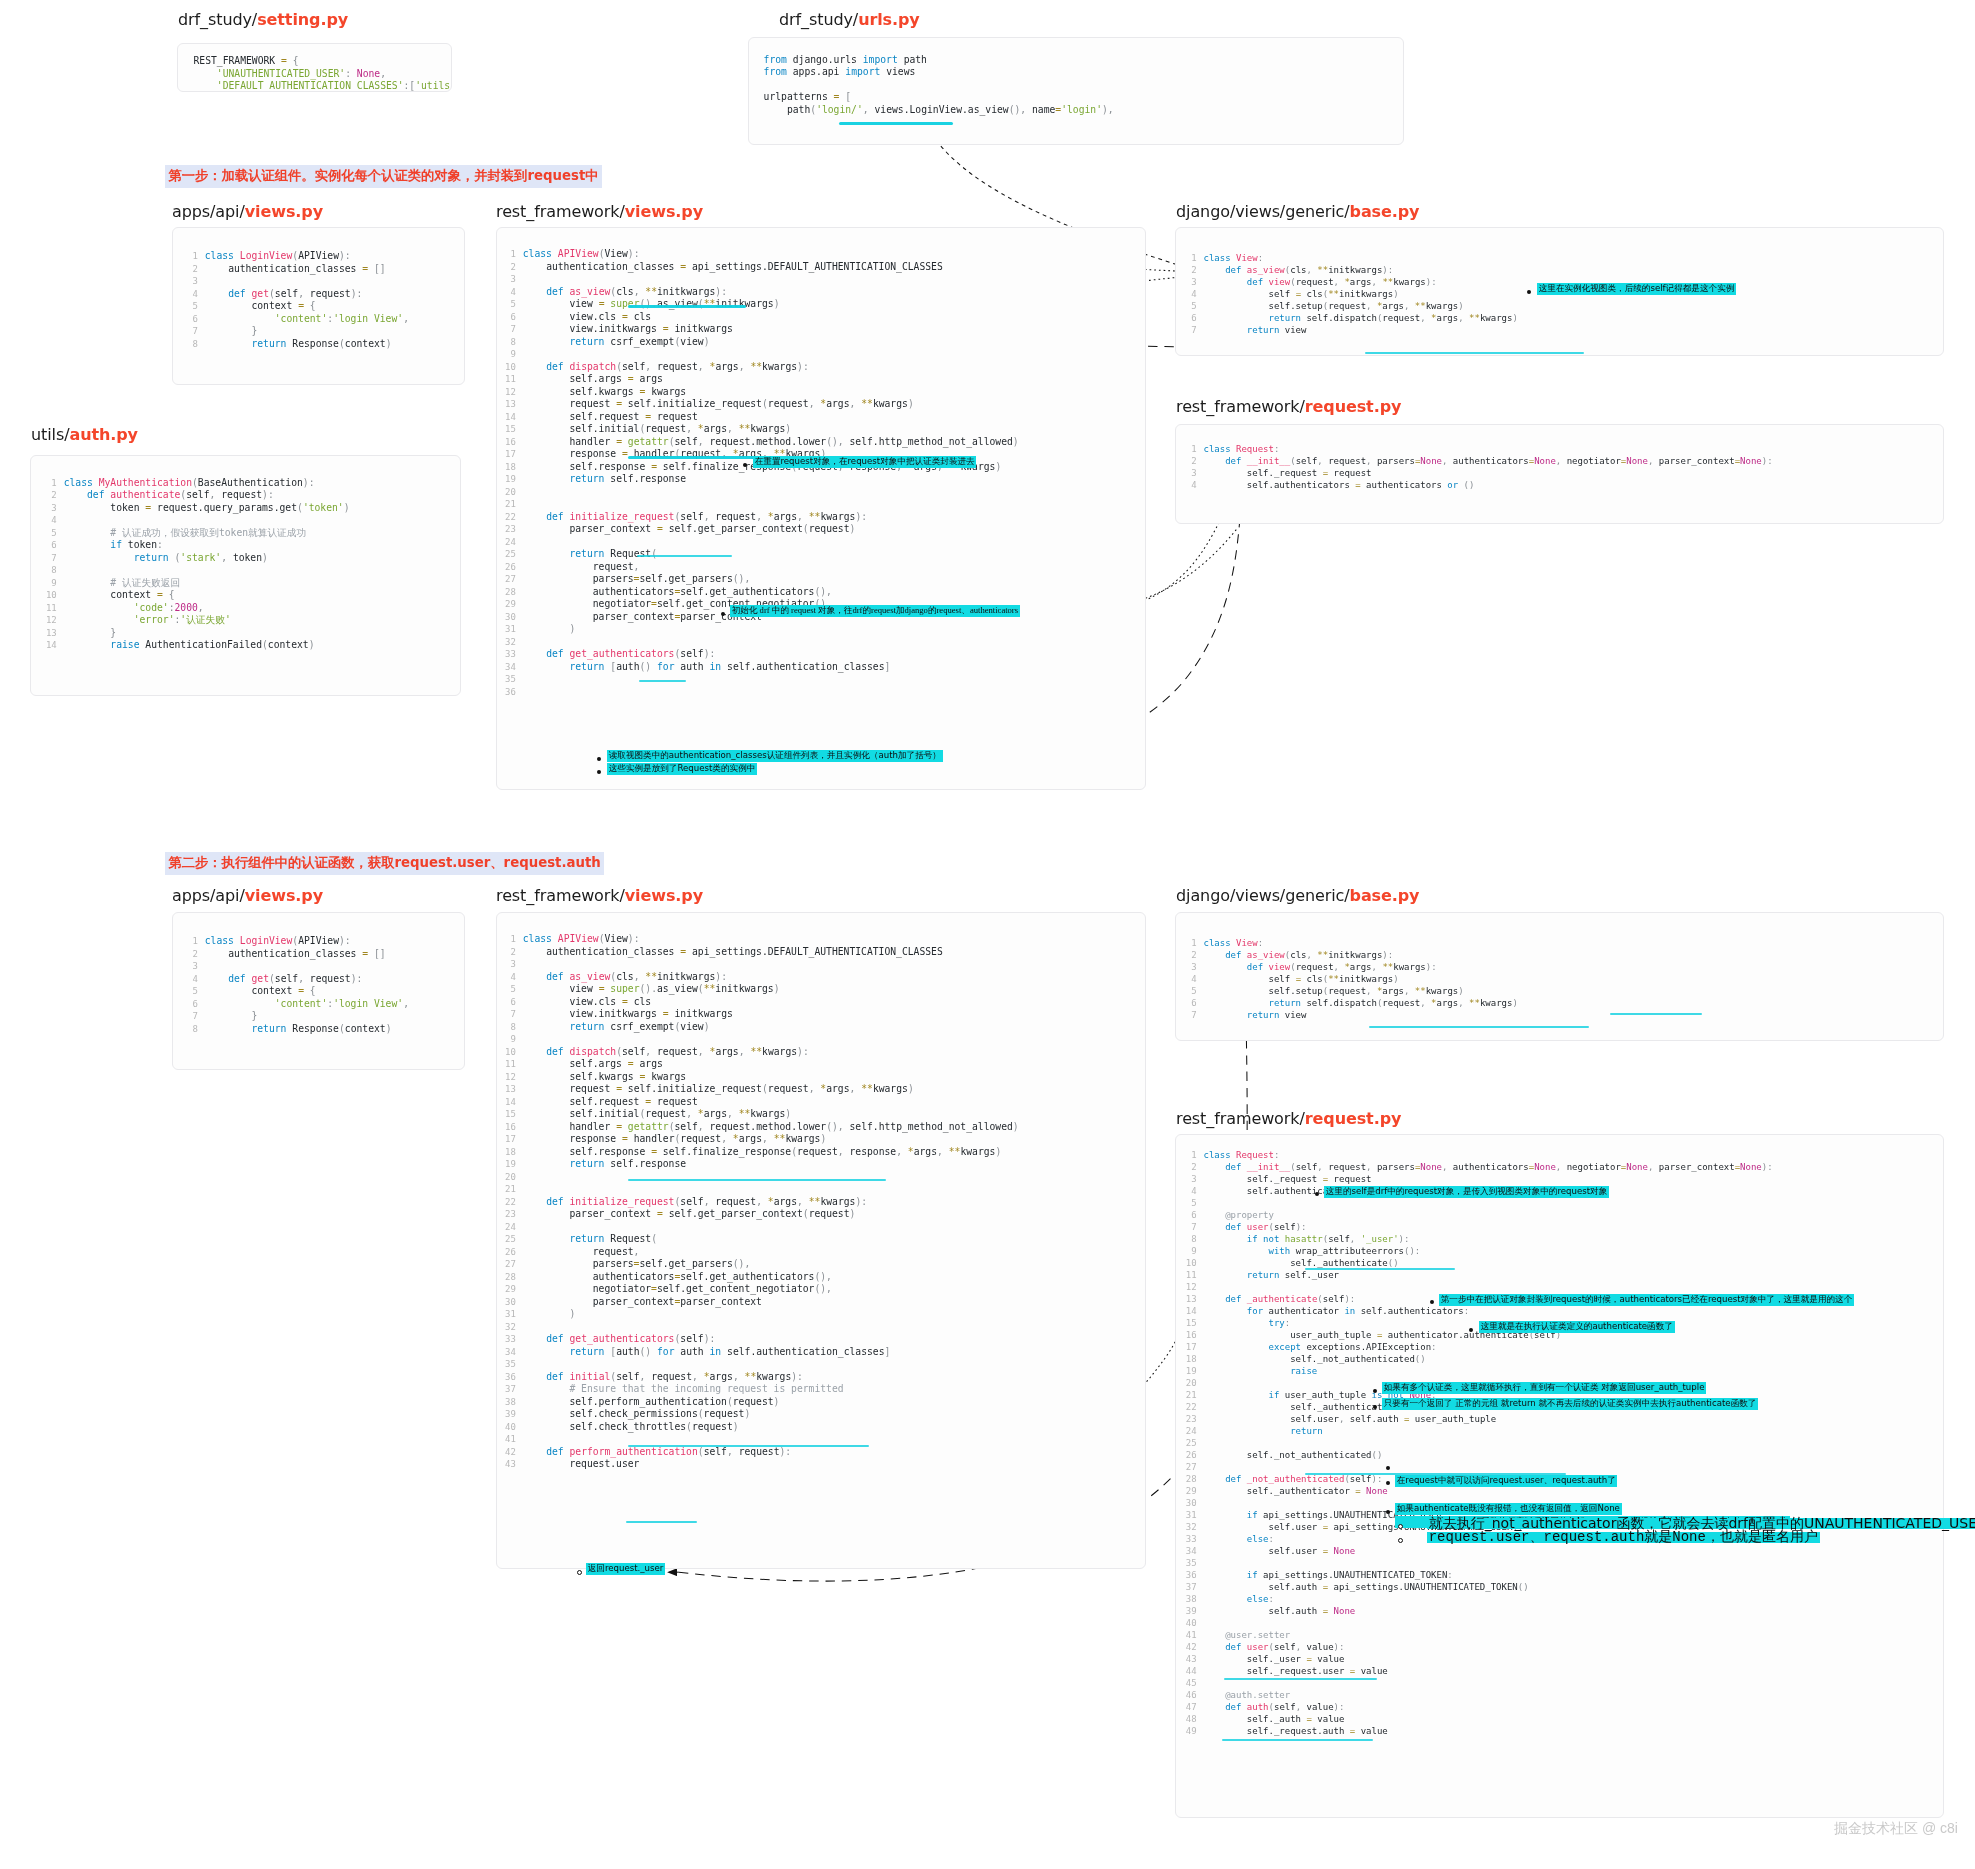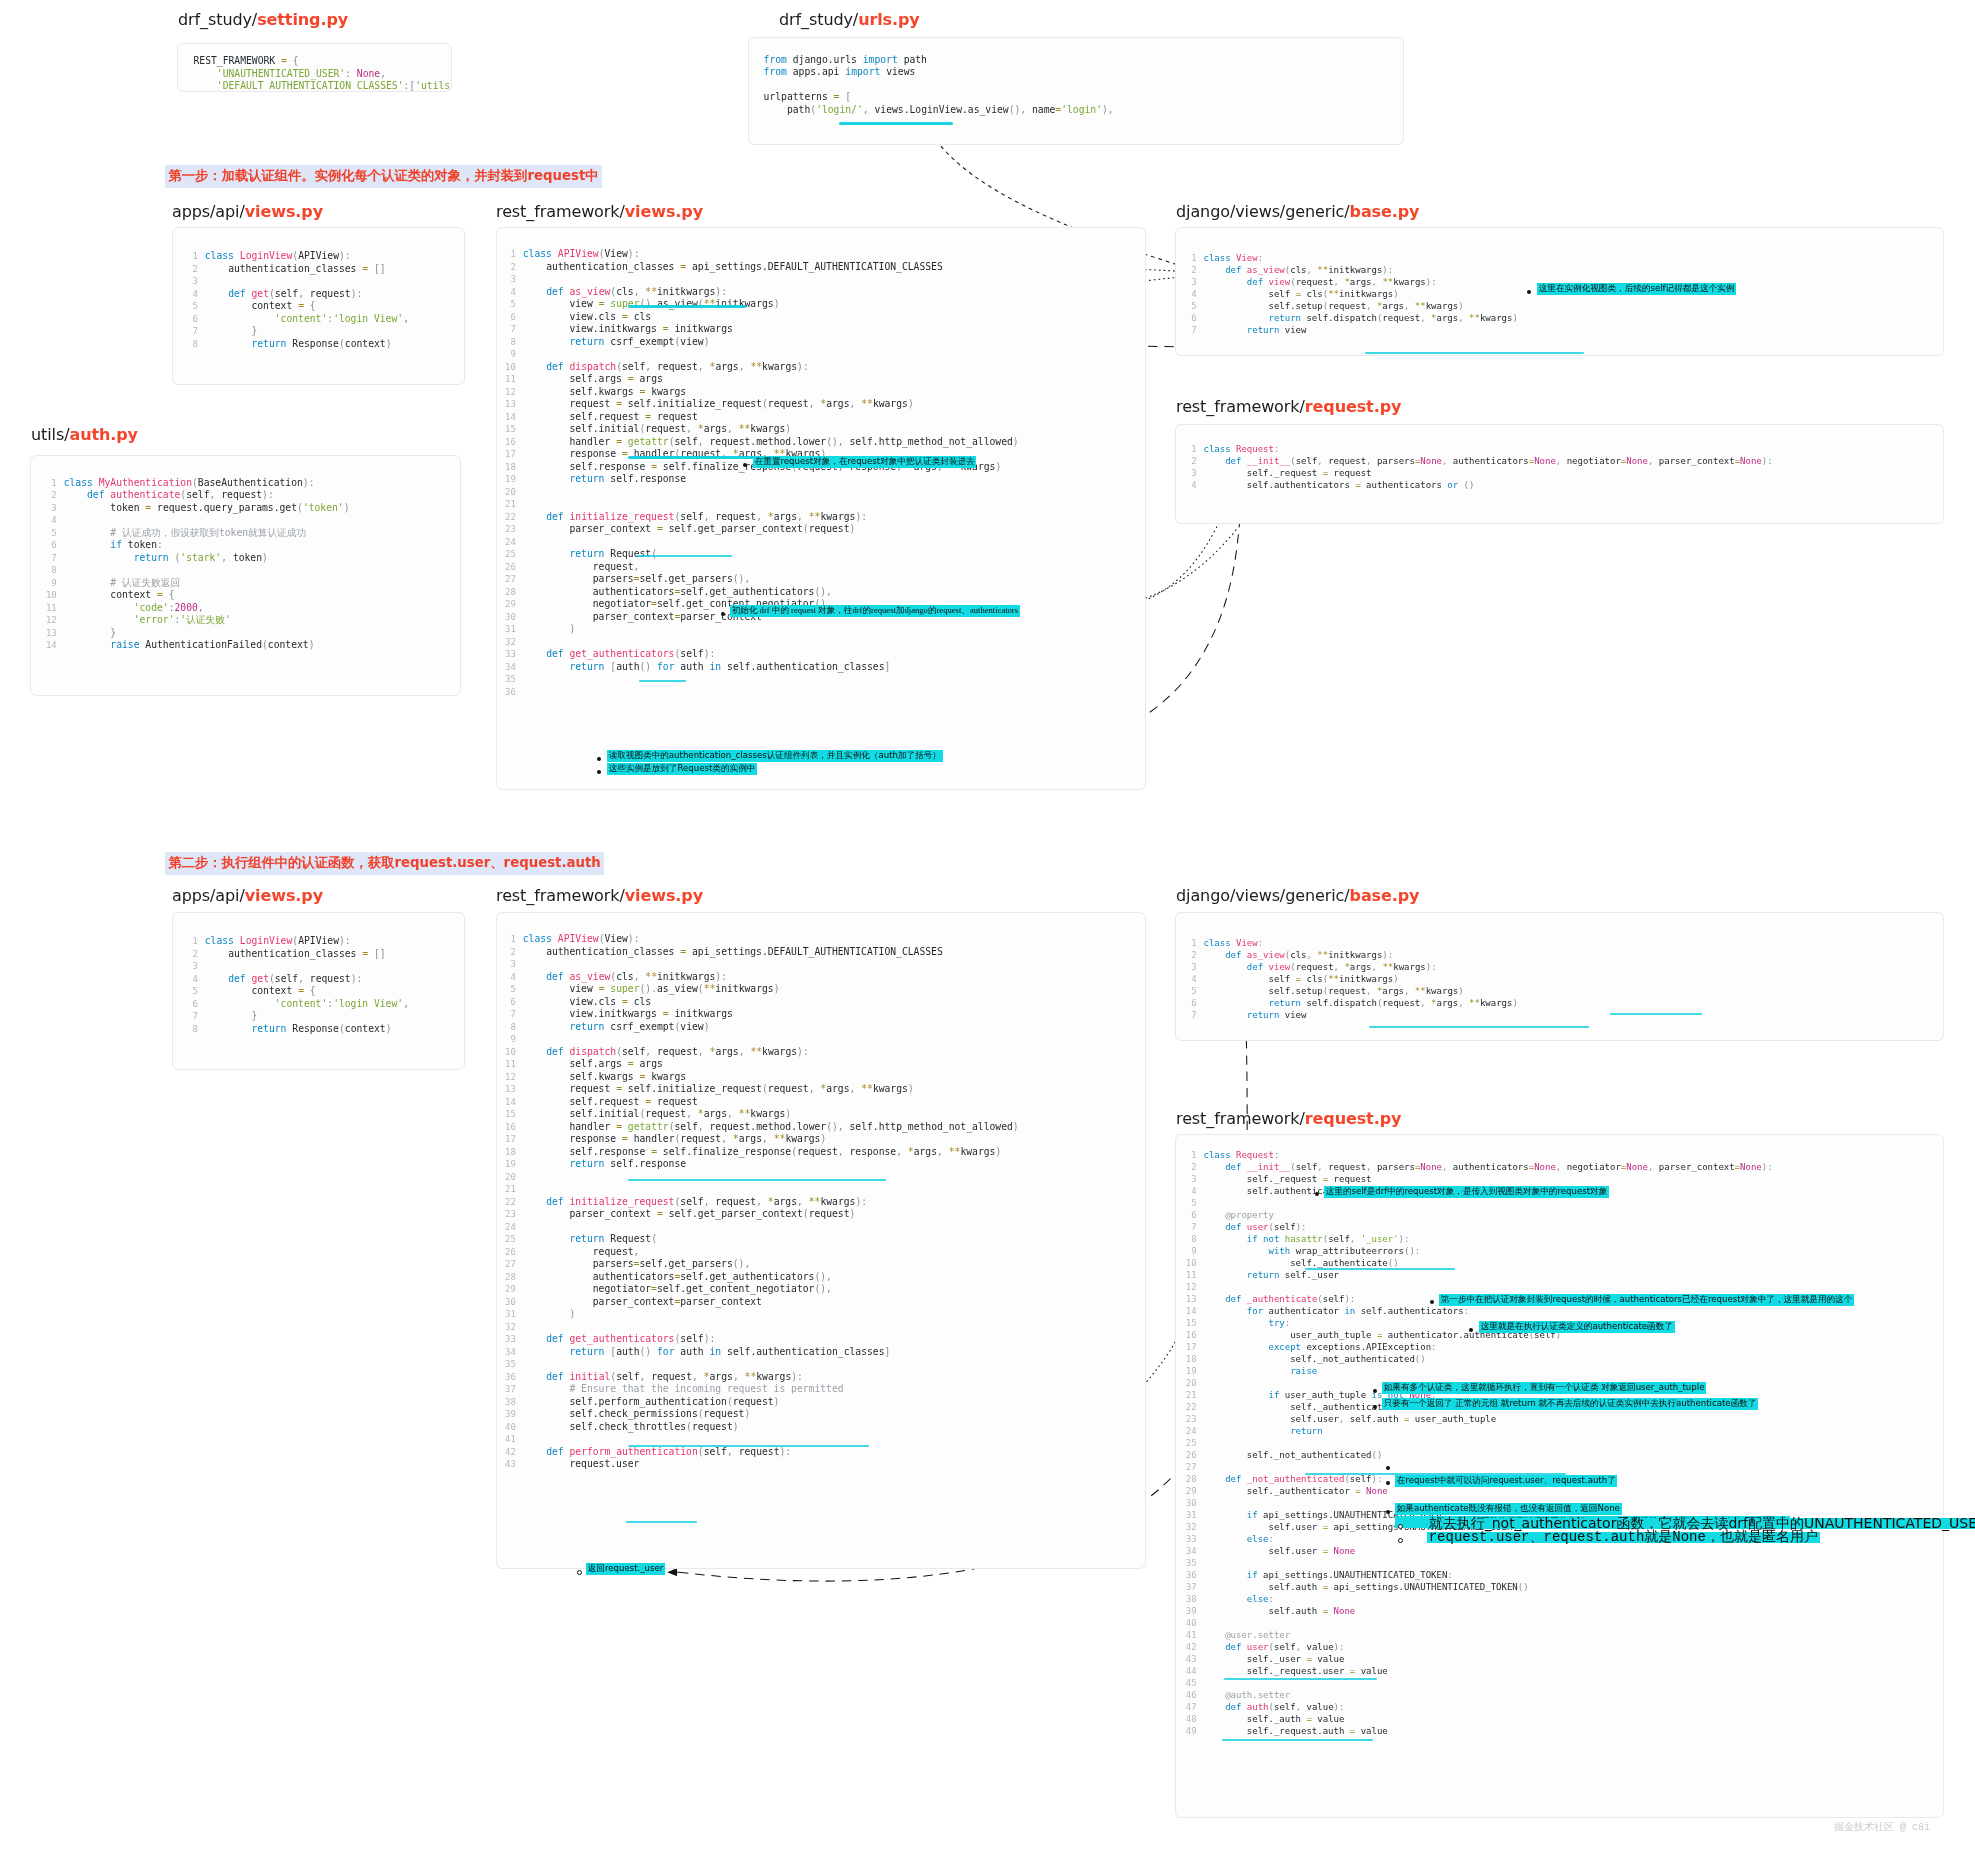--- a/index.html
+++ b/index.html
@@ -62,22 +62,22 @@
     padding:0.4px 1.7px;white-space:nowrap;
   }
   .note.sm{font-size:14px;line-height:10.7px;margin-left:17px;}
   .bullet{
     position:absolute;width:3.9px;height:3.9px;border-radius:50%;background:#111;
   }
   .bullet.hollow{background:#fff;border:0.9px solid #111;width:3.4px;height:3.4px;}
 
   
   .watermark{
-    position:absolute;color:#c9c9c9;font-size:10px;
-    font-family:Liberation Mono, monospace;white-space:nowrap;text-align:center;
+    position:absolute;color:#c9c9c9;font-size:14px;
+    font-family:Liberation Sans, sans-serif;white-space:nowrap;text-align:center;
   }
 
   svg.arrows{position:absolute;left:0;top:0;width:1975px;height:1869px;pointer-events:none;}
 </style>
 </head>
 <body>
 
 <div class="canvas">
 
   <svg class="arrows" viewBox="0 0 4597 4351">

